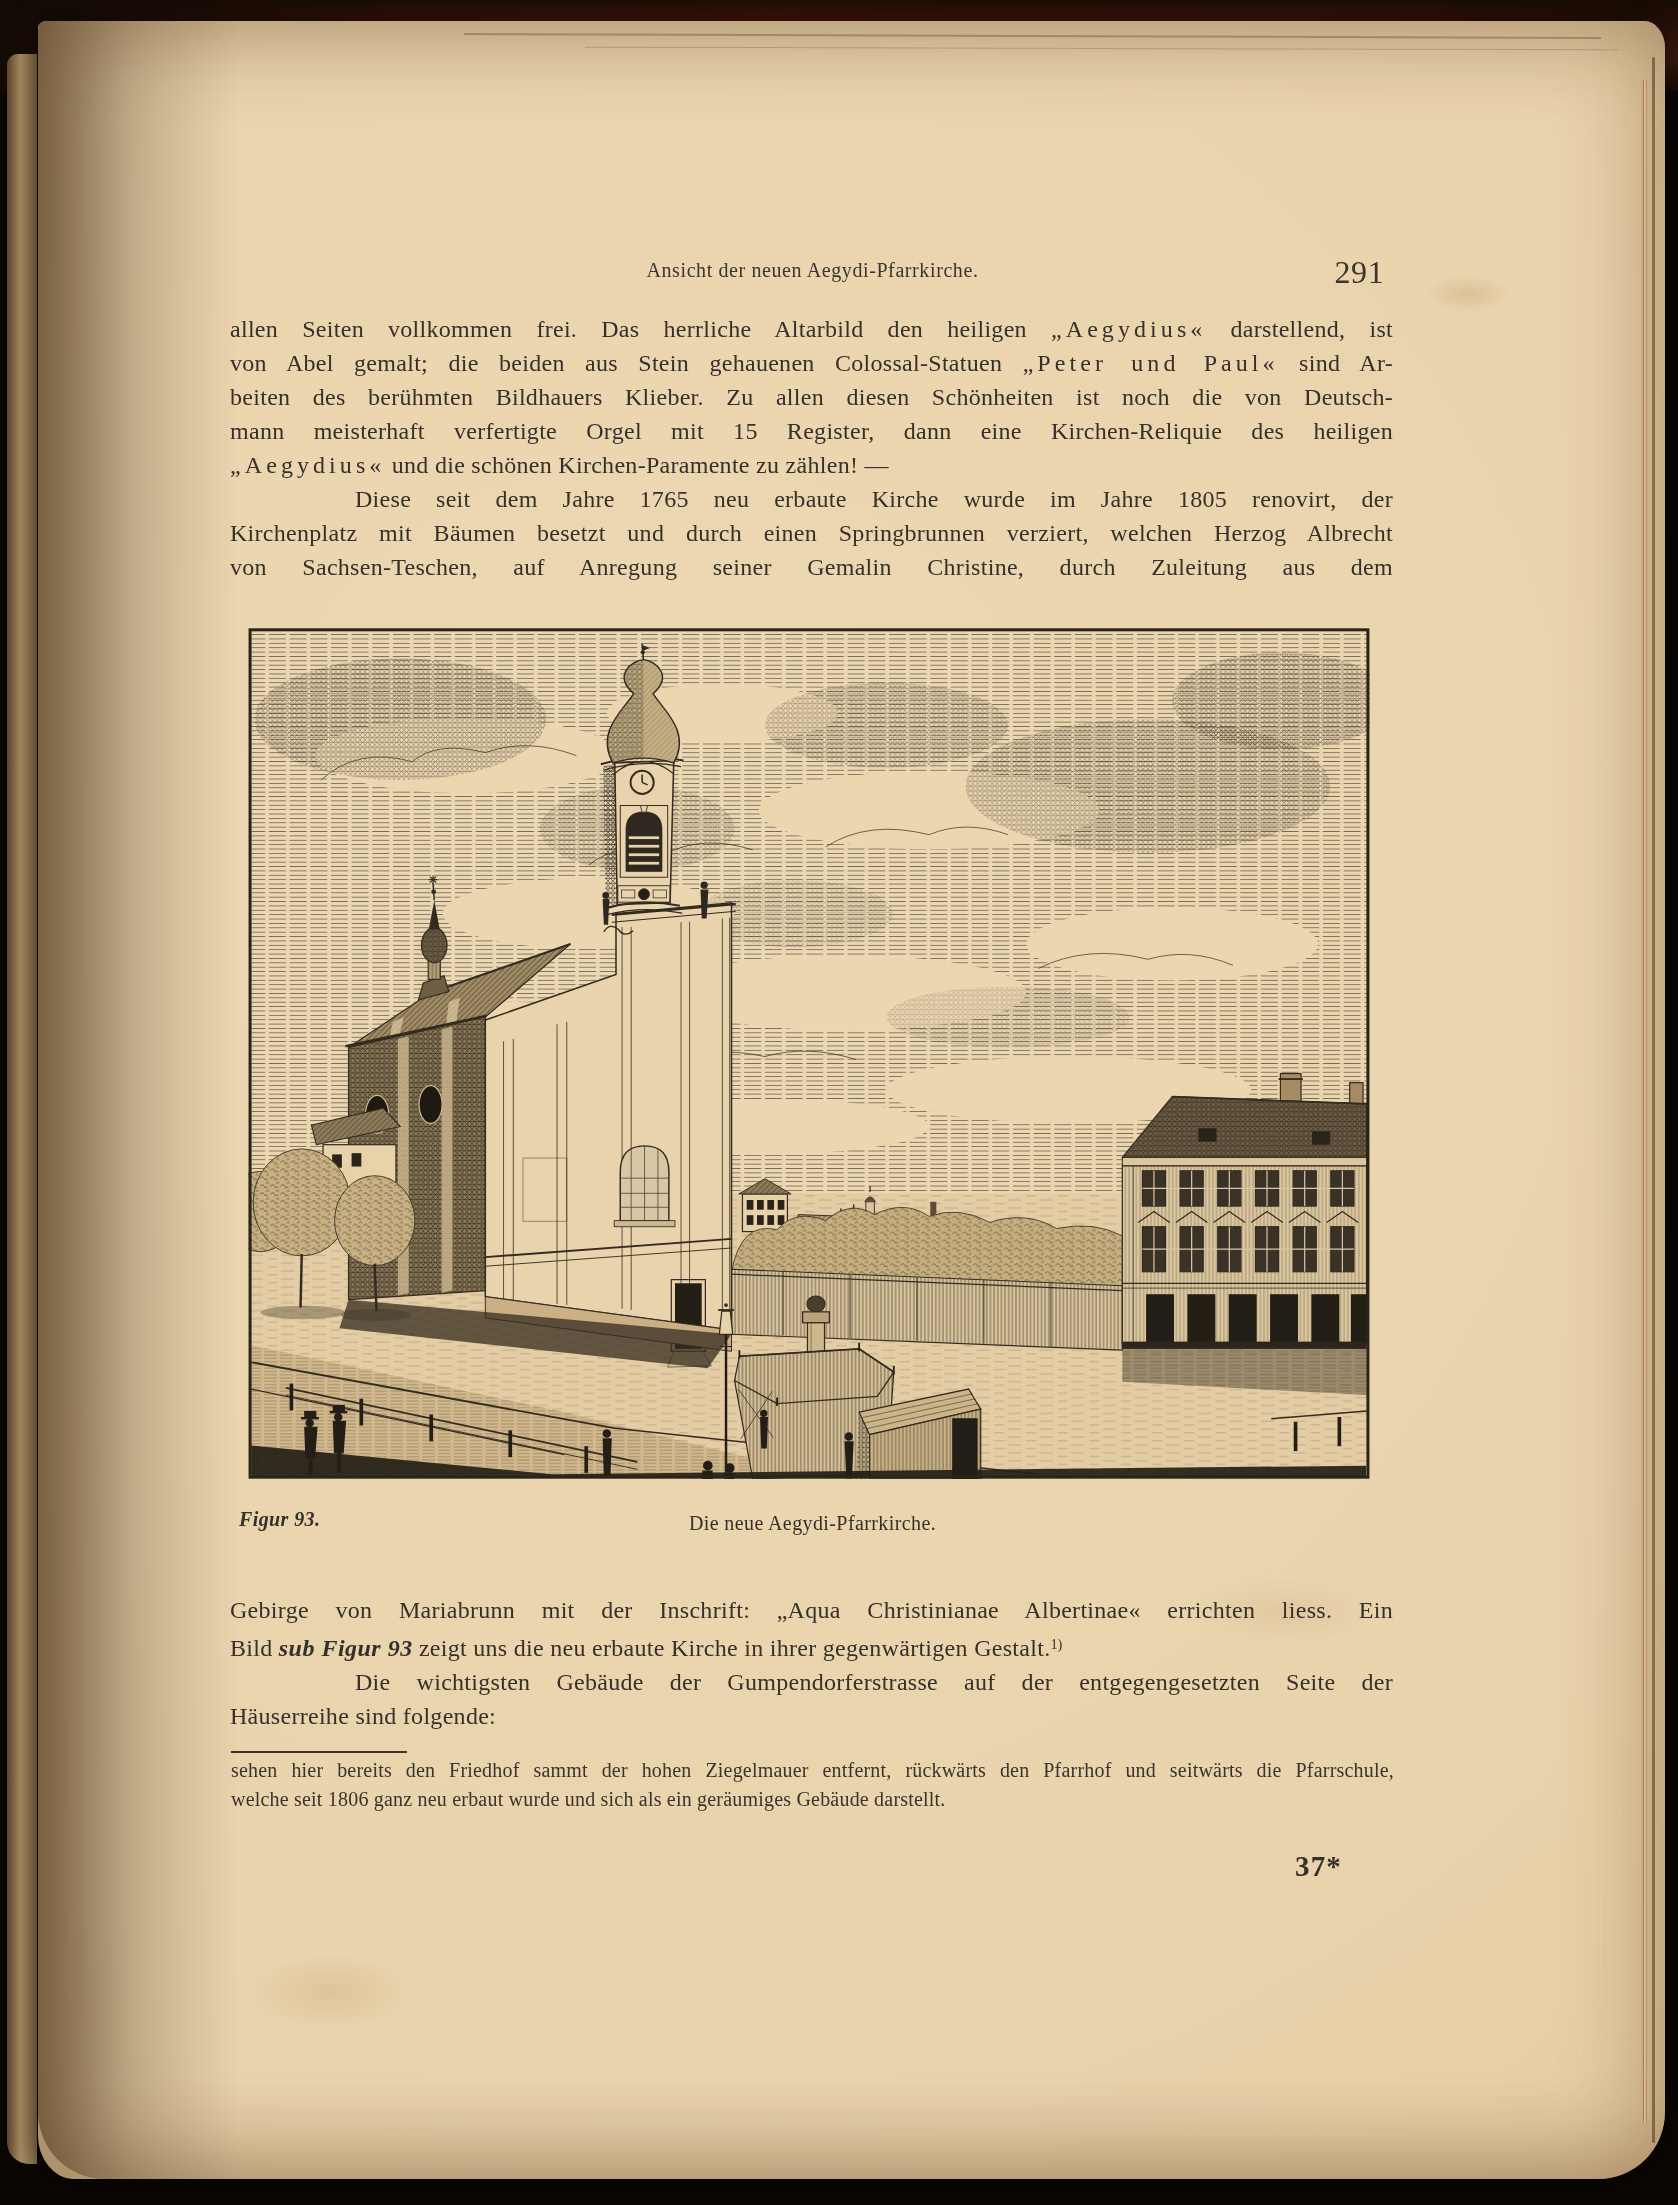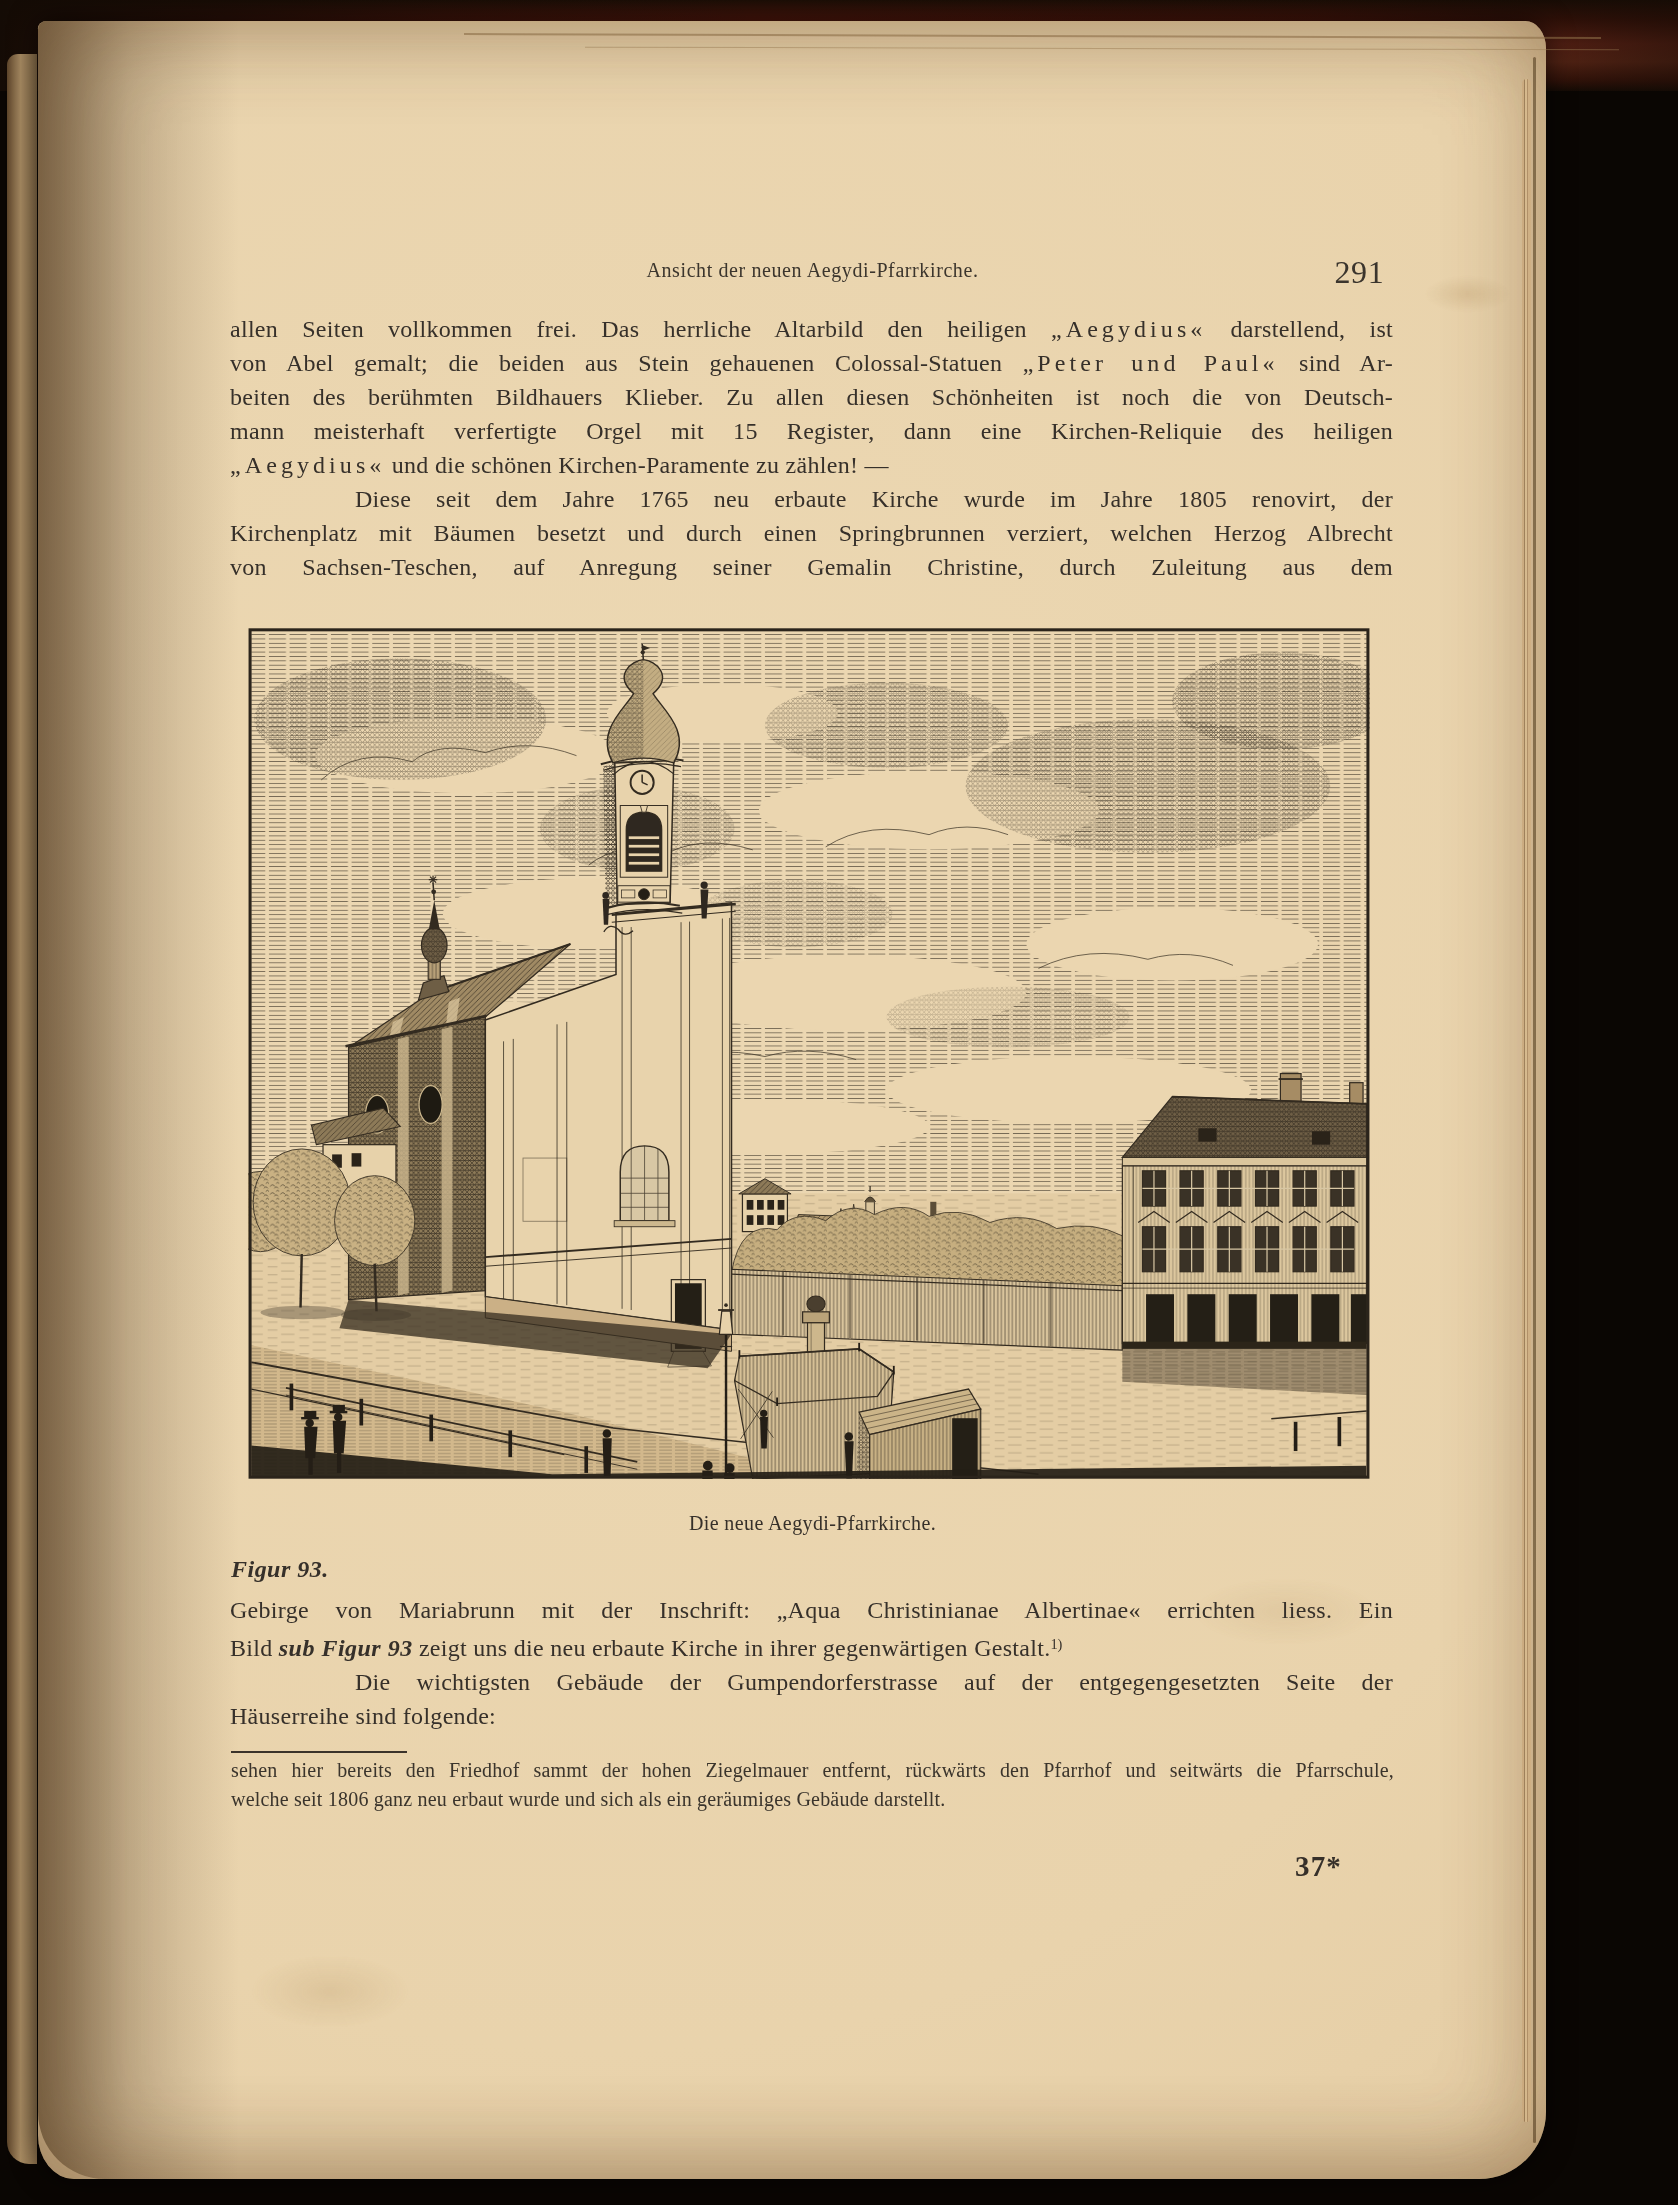--- a/index.html
+++ b/index.html
@@ -10,21 +10,21 @@
   
   .cover-top{left:0;top:0;width:1679px;height:91px;
     background:linear-gradient(180deg,#1c0e06 0%,#4a150b 22%,#8b3120 48%,#8f3a23 68%,#511a0e 88%,#160b05 100%);}
   .cover-top::after{content:"";position:absolute;inset:0;
     background:linear-gradient(90deg,#140b05 0%,rgba(20,11,5,.25) 26%,rgba(20,11,5,0) 45%,rgba(20,11,5,.15) 78%,rgba(20,11,5,.7) 100%);}
   .left-page-edge{left:7.3px;top:54px;width:30px;height:2110px;
     background:linear-gradient(90deg,#5c442a 0%,#a98c63 45%,#8a6f4b 100%);
     border-radius:11px 0 0 22px;}
 
   
-  .page{left:38px;top:20.7px;width:1508px;height:2158px;
+  .page{left:38px;top:20.7px;width:1627px;height:2158px;
     background:radial-gradient(160% 120% at 38% 40%,#ecd8b3 0%,#e9d3ac 45%,#e3caa0 75%,#d4b687 100%);
     border-radius:8.5px 20.7px 67px 36px / 7.3px 27px 67px 44px;
     box-shadow:inset 0 0 103px rgba(110,75,35,.22),
                inset -30px -18px 79px rgba(120,85,45,.18),
                inset 43px 0 91px rgba(80,50,20,.30),
                0 0 28px rgba(0,0,0,.65);}
   .gutter-shadow{left:0;top:0;width:201px;height:100%;border-radius:8.5px 0 0 67px;
     background:linear-gradient(90deg,rgba(61,38,15,.50) 0%,rgba(61,38,15,.22) 45%,rgba(61,38,15,0) 100%);}
   .edge-stack{right:14.6px;top:58px;width:9px;height:2043px;opacity:.75;border-radius:4.9px;
     background:repeating-linear-gradient(90deg,#caa87c 0 1.8px,#8e6f49 1.8px 3px,#d9bb8e 3px 4.9px,#a7845c 4.9px 6px,#cfae81 6px 9px);}
@@ -47,21 +47,21 @@
   .body2{top:1572px;}
   .ln{text-align:justify;text-align-last:justify;white-space:normal;}
   .ln.flush{text-align-last:left;}
   .ind{text-indent:125px;}
   .sperr{letter-spacing:.17em;}
   .bi{font-weight:700;font-style:italic;letter-spacing:.02em;}
   .sup{font-size:.60em;vertical-align:.48em;letter-spacing:0;}
 
   .figwrap{left:210px;top:607px;width:1122px;height:851px;}
   .figrow{left:193px;top:1486px;width:1163px;height:34px;color:#36302a;}
-  .fig-label{position:absolute;left:0;top:1.2px;font-size:24px;margin-top:48px;}
+  .fig-label{position:absolute;left:8px;top:1.2px;font-size:20px;}
   .fig-cap{display:block;text-align:center;font-size:20px;padding-top:5.5px;letter-spacing:.02em;}
 
   .fn-rule{left:193px;top:1730px;width:176px;height:2.4px;background:#3b332a;}
   .footnote{left:193px;top:1735px;width:1163px;font-size:20px;line-height:29px;color:#3a342c;letter-spacing:.01em;}
   .fn-ind{text-indent:68px;}
   .sig{left:1257px;top:1829px;font-size:29px;font-weight:700;color:#36302a;letter-spacing:.04em;}
 </style>
 </head>
 <body>
 

